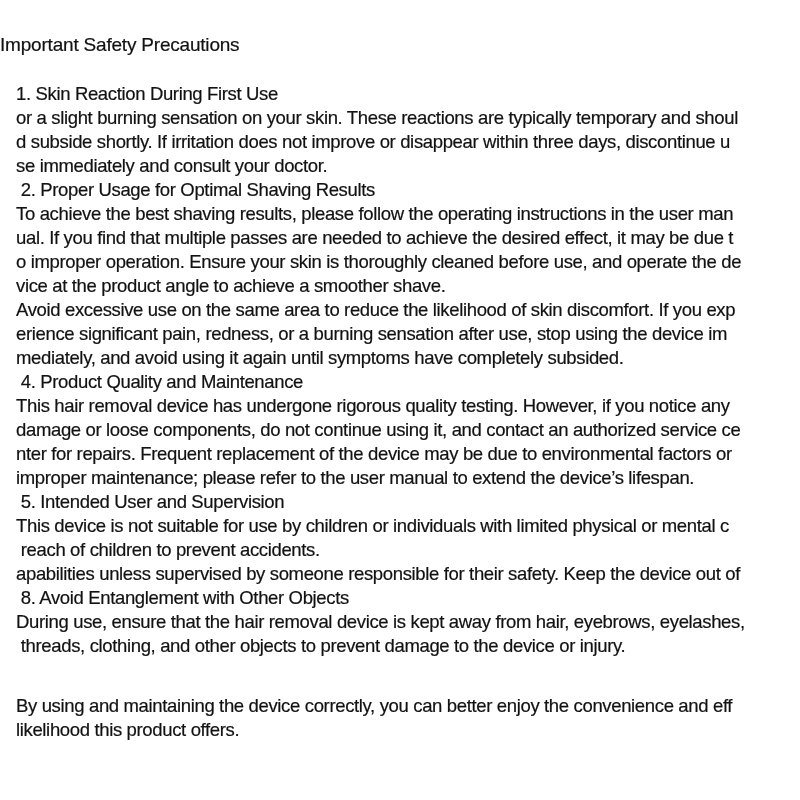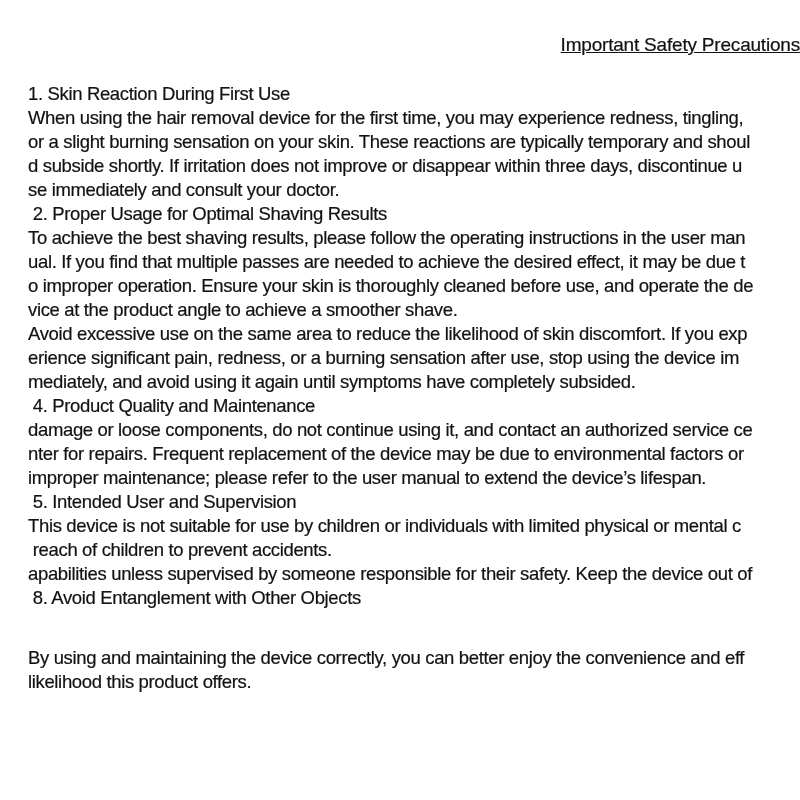--- a/index.html
+++ b/index.html
@@ -18,49 +18,47 @@
   }
   .page {
     box-sizing: border-box;
     width: 800px;
     height: 800px;
     padding-top: 33px;
   }
   .doc-title {
     font-size: 19px;
     line-height: 24px;
-    text-align: right;
+    text-align: left;
     letter-spacing: -0.2px;
     white-space: pre;
-    text-decoration: underline;
   }
   .content {
     margin-top: 25px;
-    padding-left: 28px;
+    padding-left: 16px;
     font-size: 18.5px;
     line-height: 24px;
     letter-spacing: -0.35px;
   }
   .section-heading { white-space: pre; }
   .section-body .line { white-space: pre; }
   .closing { margin-top: 36px; }
 </style>
 </head>
 <body>
 
 <div class="page">
 
   <div class="doc-title">Important Safety Precautions</div>
 
   <div class="content">
 
     <div class="section">
       <div class="section-heading">1. Skin Reaction During First Use</div>
       <div class="section-body">
-          <div class="line">When using the hair removal device for the first time, you may experience redness, tingling,</div>
           <div class="line">or a slight burning sensation on your skin. These reactions are typically temporary and shoul</div>
           <div class="line">d subside shortly. If irritation does not improve or disappear within three days, discontinue u</div>
           <div class="line">se immediately and consult your doctor.</div>
         </div>
     </div>
 
     <div class="section">
       <div class="section-heading"> 2. Proper Usage for Optimal Shaving Results</div>
       <div class="section-body">
           <div class="line">To achieve the best shaving results, please follow the operating instructions in the user man</div>
@@ -74,37 +72,42 @@
       <div class="section-body">
           <div class="line">Avoid excessive use on the same area to reduce the likelihood of skin discomfort. If you exp</div>
           <div class="line">erience significant pain, redness, or a burning sensation after use, stop using the device im</div>
           <div class="line">mediately, and avoid using it again until symptoms have completely subsided.</div>
         </div>
     </div>
 
     <div class="section">
       <div class="section-heading"> 4. Product Quality and Maintenance</div>
       <div class="section-body">
+          <div class="line">This hair removal device has undergone rigorous quality testing. However, if you notice any</div>
           <div class="line">damage or loose components, do not continue using it, and contact an authorized service ce</div>
           <div class="line">nter for repairs. Frequent replacement of the device may be due to environmental factors or</div>
           <div class="line">improper maintenance; please refer to the user manual to extend the device’s lifespan.</div>
         </div>
     </div>
 
     <div class="section">
       <div class="section-heading"> 5. Intended User and Supervision</div>
       <div class="section-body">
           <div class="line">This device is not suitable for use by children or individuals with limited physical or mental c</div>
           <div class="line"> reach of children to prevent accidents.</div>
           <div class="line">apabilities unless supervised by someone responsible for their safety. Keep the device out of</div>
         </div>
     </div>
 
     <div class="section">
       <div class="section-heading"> 8. Avoid Entanglement with Other Objects</div>
+      <div class="section-body">
+          <div class="line">During use, ensure that the hair removal device is kept away from hair, eyebrows, eyelashes,</div>
+          <div class="line"> threads, clothing, and other objects to prevent damage to the device or injury.</div>
+        </div>
     </div>
 
     <div class="closing section-body">
         <div class="line">By using and maintaining the device correctly, you can better enjoy the convenience and eff</div>
         <div class="line">likelihood this product offers.</div>
       </div>
 
   </div>
 </div>
 

